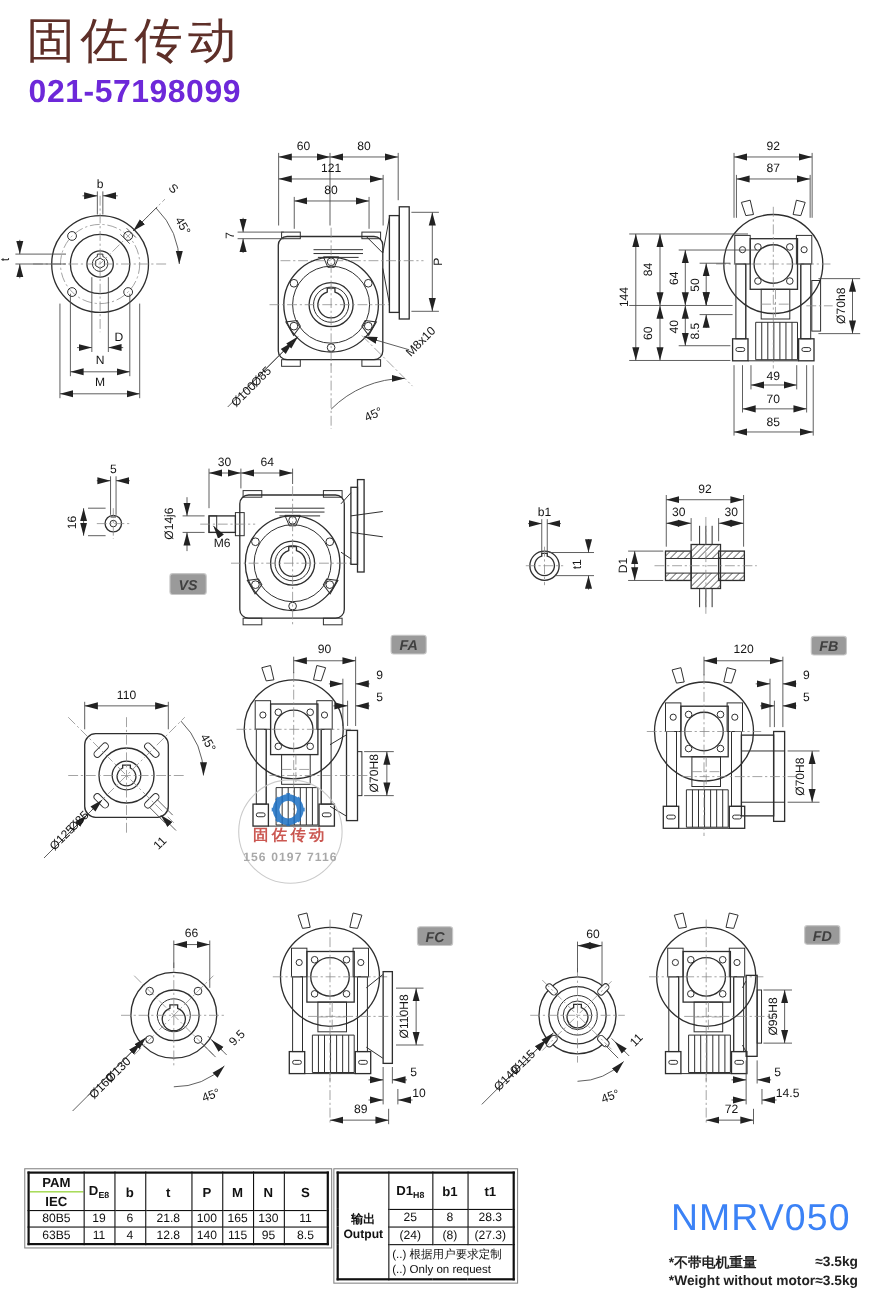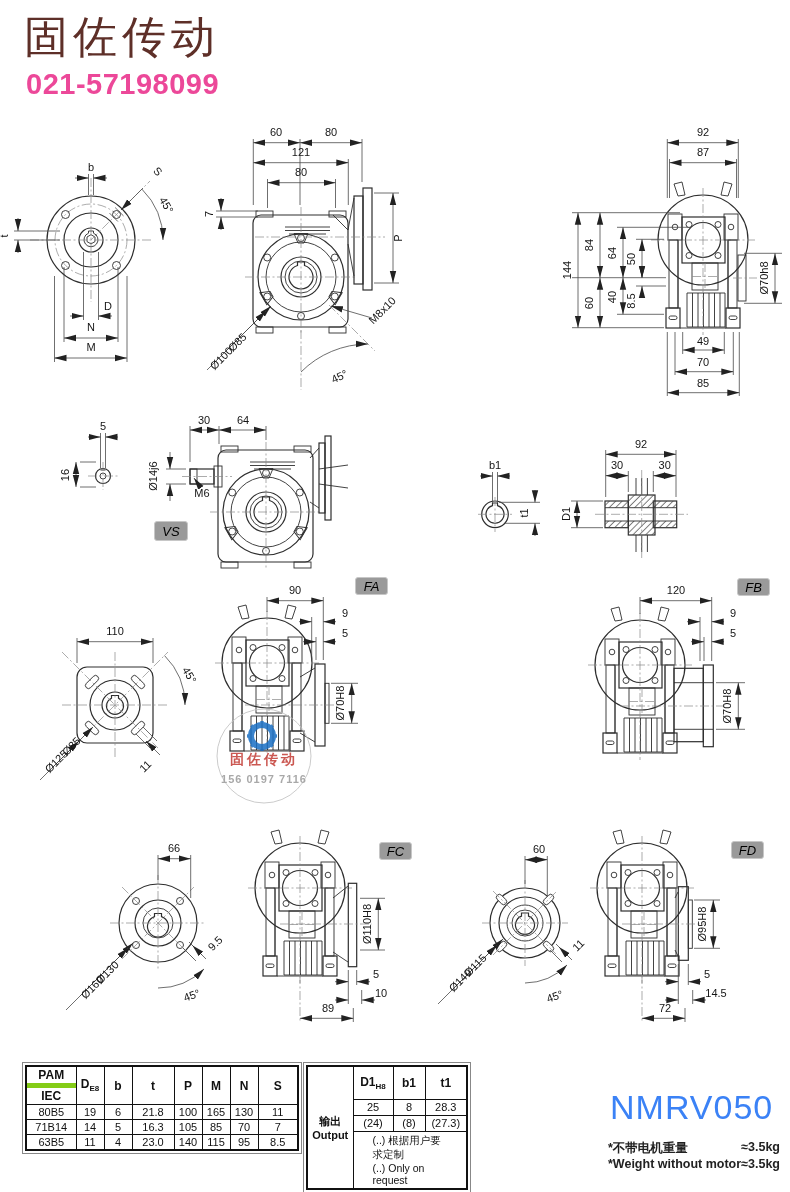--- a/index.html
+++ b/index.html
@@ -6,28 +6,28 @@
 body{width:790px;height:1192px;background:#fff;position:relative;font-family:"Liberation Sans",sans-serif;overflow:hidden}
 .abs{position:absolute}
 #draw{position:absolute;left:0;top:0}
 .ol{stroke:#2e2e2e;stroke-width:1.2;fill:none}
 .o2{stroke:#2e2e2e;stroke-width:0.9;fill:none}
 .dl{stroke:#4a4a4a;stroke-width:0.8;fill:none}
 .cl{stroke:#888;stroke-width:0.7;fill:none;stroke-dasharray:9 2.5 2 2.5}
 .wh{fill:#fff}
 text.dim{font-size:11px;fill:#151515}
 .brand{color:#5e2f28;font-family:"DejaVu Serif","Liberation Serif",serif;font-size:44px;letter-spacing:5px;font-weight:500}
-.phone{color:#ec4899;font-size:29px;font-weight:bold;letter-spacing:0.5px}
-.badge{background:#9a9a9a;border-radius:3px;color:#000000;font-weight:normal;font-style:italic;font-size:13px;display:flex;align-items:center;justify-content:center;border:1px solid #c7c7c7}
+.phone{color:#6d28d9;font-size:29px;font-weight:bold;letter-spacing:0.5px}
+.badge{background:#9a9a9a;border-radius:3px;color:#404040;font-weight:bold;font-style:italic;font-size:13px;display:flex;align-items:center;justify-content:center;border:1px solid #c7c7c7}
 .tbl-wrap{border:1px solid #888;padding:2px;background:#fff}
 table.tb{border-collapse:collapse;border:2px solid #111;table-layout:fixed}
 table.tb th,table.tb td{border:1px solid #111;text-align:center;padding:0;font-size:11px;color:#111;overflow:hidden}
 table.tb th{font-weight:bold;font-size:12px}
 .pamstack div{height:16px;line-height:16px}
-.pamstack .pam{border-bottom:5px solid #84cc16}
+.pamstack .pam{border-bottom:1px solid #84cc16}
 sub.sm{font-size:8px}
 .model{color:#3b82f6;font-size:34px;font-weight:normal;letter-spacing:1px}
 .noteline{display:flex;justify-content:space-between;font-size:12.5px;color:#222;font-weight:bold}
 .wm-brand{fill:#c23b34;font-size:14px;letter-spacing:3px;font-weight:bold}
 .wm-phone{fill:#9a9a9a;font-size:11px;letter-spacing:1px;font-weight:bold}
 </style>
 </head>
 <body>
 
 <svg id="draw" width="790" height="1192" viewBox="0 0 790 1192">
@@ -641,34 +641,24 @@
           <td>80B5</td>
           <td>19</td>
           <td>6</td>
           <td>21.8</td>
           <td>100</td>
           <td>165</td>
           <td>130</td>
           <td>11</td>
         </tr>
 <tr style="height:15px">
-          <td>71B14</td>
-          <td>14</td>
-          <td>5</td>
-          <td>16.3</td>
-          <td>105</td>
-          <td>85</td>
-          <td>70</td>
-          <td>7</td>
-        </tr>
-<tr style="height:15px">
           <td>63B5</td>
           <td>11</td>
           <td>4</td>
-          <td>23.0</td>
+          <td>12.8</td>
           <td>140</td>
           <td>115</td>
           <td>95</td>
           <td>8.5</td>
         </tr>
 </tbody>
     </table>
 </div>
 
 <div class="tbl-wrap abs" style="left:303px;top:1062px">
@@ -693,21 +683,21 @@
           <td>25</td>
           <td>8</td>
           <td>28.3</td>
         </tr>
 <tr style="height:16px">
           <td>(24)</td>
           <td>(8)</td>
           <td>(27.3)</td>
         </tr>
 <tr>
-          <td colspan="3" style="text-align:left;font-size:10.5px;padding:2px 19px">
+          <td colspan="3" style="text-align:left;font-size:10.5px;padding:2px 3px">
   <div>(..) 根据用户要求定制</div>
   <div>(..) Only on request</div>
 </td>
         </tr>
 </tbody>
     </table>
 </div>
 
 <div class="abs model" style="left:610px;top:1088px">NMRV050</div>
 <div class="abs" style="left:608px;top:1140px;width:172px">

